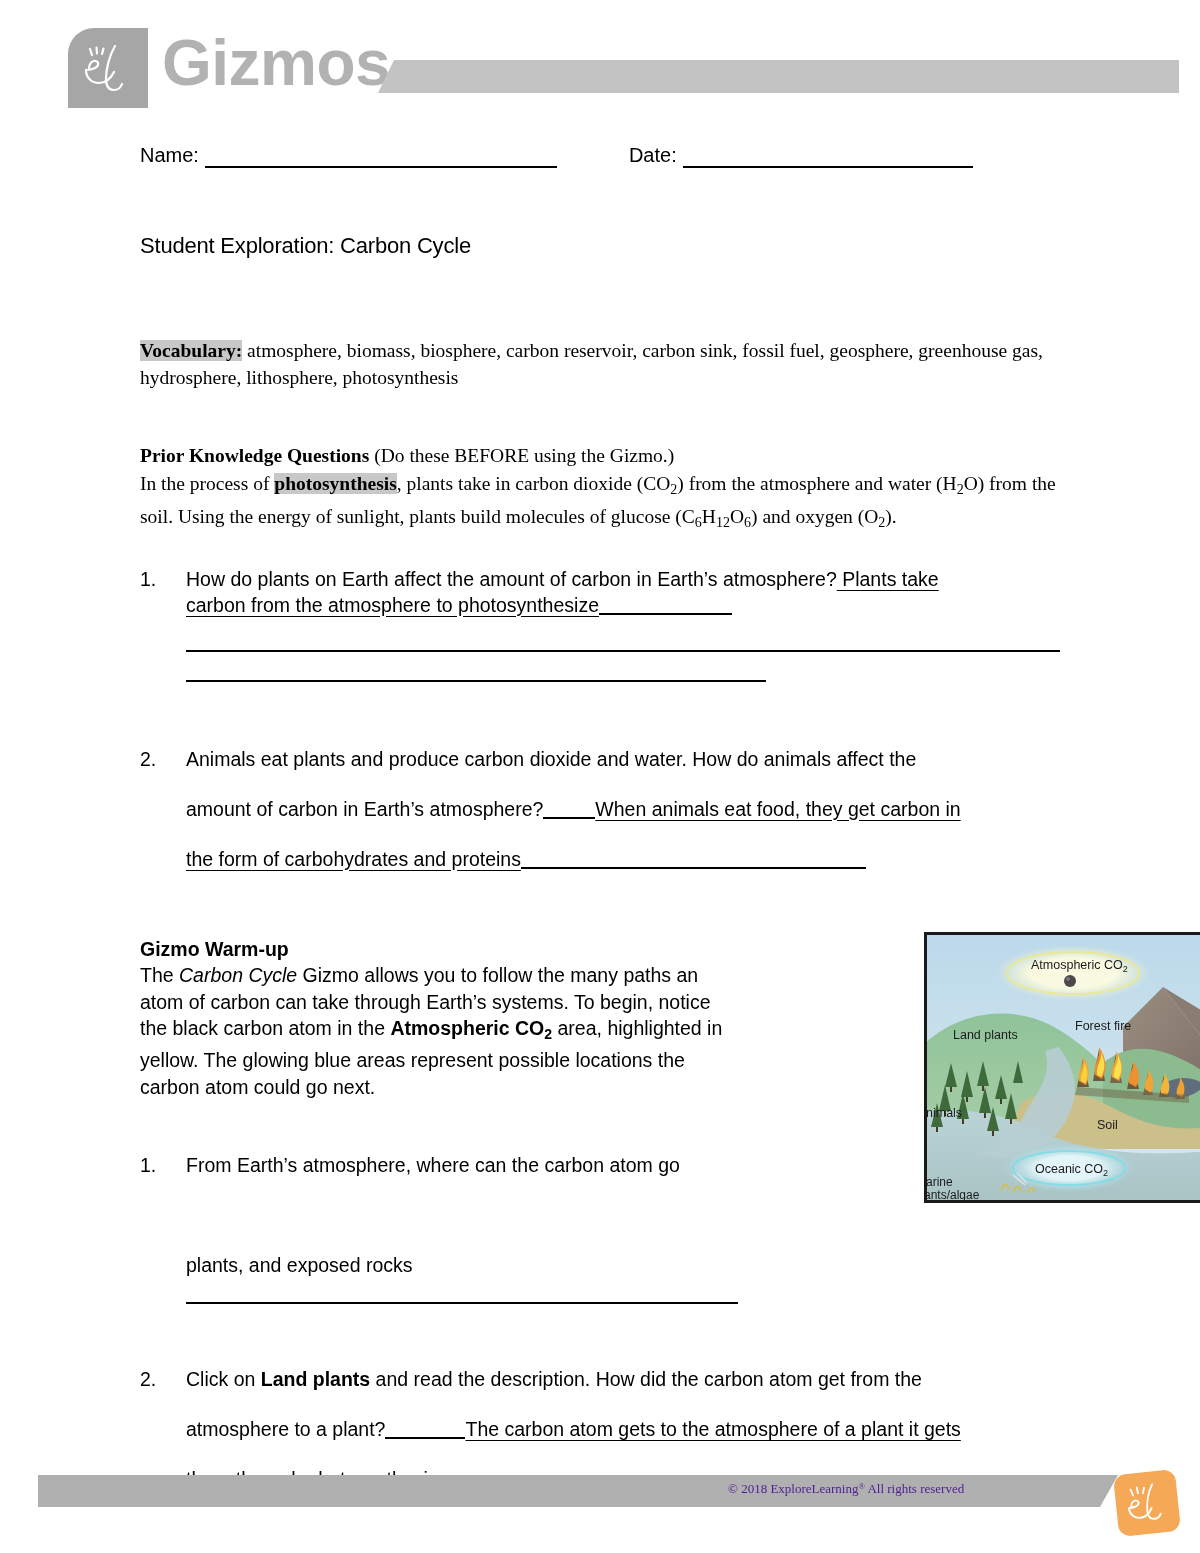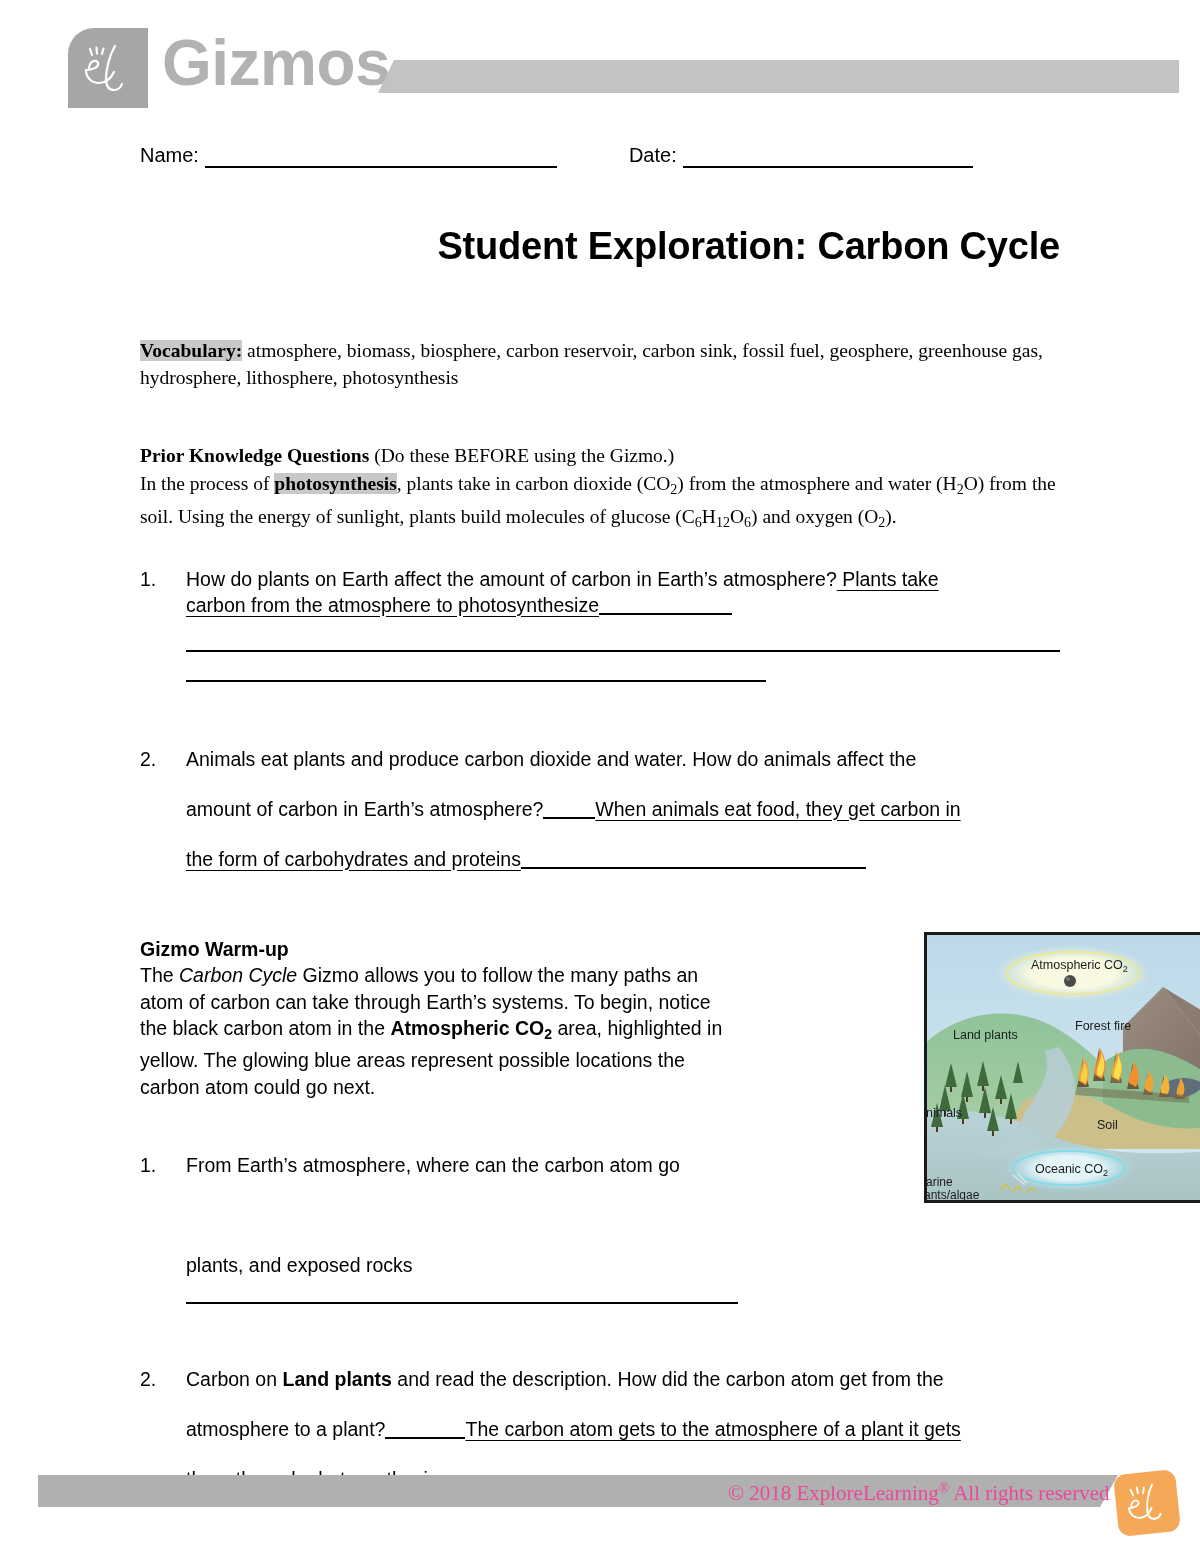--- a/index.html
+++ b/index.html
@@ -83,23 +83,23 @@
     border-bottom: 2px solid #000;
     height: 20px;
     margin-left: 6px;
   }
   .nd-rule.name { width: 352px; }
   .nd-rule.date { width: 290px; }
   .nd-gap { width: 72px; }
 
   
   h1.doc-title {
-    text-align: right;
-    font-size: 38px;
-    font-weight: bold;
+    text-align: left;
+    font-size: 22px;
+    font-weight: normal;
     margin: 60px 0 0 0;
     line-height: 36px;
     letter-spacing: -0.2px;
   }
 
   
   .block { margin-top: 0; font-family: Liberation Serif, serif; }
   .vocab { margin-top: 73px; line-height: 27px; }
   .hl {
     background: #c8c8c8;
@@ -189,22 +189,22 @@
     font-style: italic;
     color: #ffffff;
     font-family: "Liberation Serif", serif;
     letter-spacing: 0.1px;
     margin-top: 24px;
   }
   .footer-right {
     position: absolute;
     left: 728px;
     top: 41px;
-    font-size: 21px;
-    color: #ec4899;
+    font-size: 13px;
+    color: #4c1d95;
     font-family: "Liberation Serif", serif;
   }
   .footer-right sup { font-size: 0.65em; vertical-align: 0.5em; }
   .footer-logo {
     position: absolute;
     left: 1116px;
     top: 1472px;
     width: 62px;
     height: 62px;
     background: #f5a957;
@@ -446,21 +446,21 @@
         <span>From Earth’s atmosphere, where can the carbon atom go</span><br>
         <br>
         <span>plants, and exposed rocks</span>
         <div class="rule" style="width:552px;margin-top:12px;"></div>
       </div>
     </div>
 
     <div class="q" style="margin-top:50px;">
       <div class="q-num lh-wide">2.</div>
       <div class="q-body lh-wide">
-        <span>Carbon on </span><b>Land plants</b><span> and read the description. How did the carbon atom get from the</span><br>
+        <span>Click on </span><b>Land plants</b><span> and read the description. How did the carbon atom get from the</span><br>
         <span>atmosphere to a plant?</span><span class="blank" style="width:80px;"></span><span class="ans">The carbon atom gets to the atmosphere of a plant it gets </span><br>
         <span class="ans">there through photosynthesis</span><span class="blank" style="width:518px;"></span>
       </div>
     </div>
 
   </div>
 </div>
 
 <div class="footer">
   <div class="footer-bar"></div>

